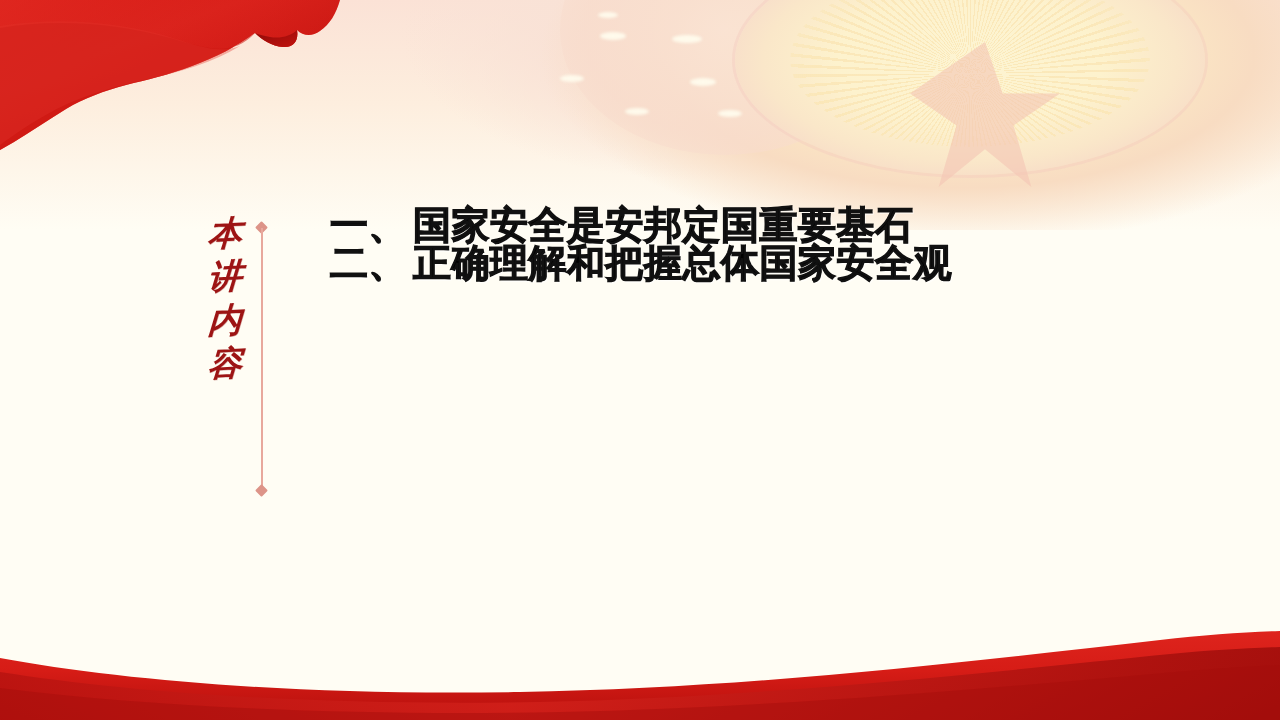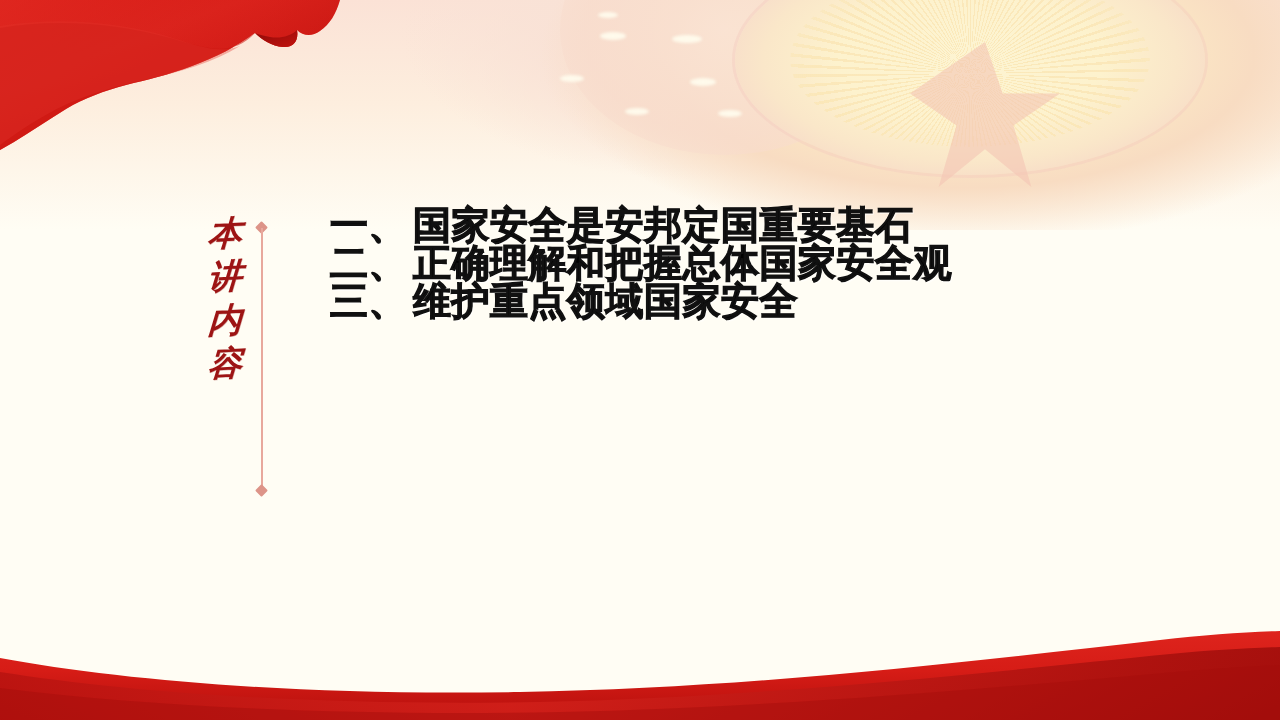--- a/index.html
+++ b/index.html
@@ -287,19 +287,16 @@
       <div class="dia bottom"></div>
     </div>
 
     <div class="items">
       <div class="item">
         <span class="idx">一、</span><span>国家安全是安邦定国重要基石</span>
       </div>
       <div class="item">
         <span class="idx">二、</span><span>正确理解和把握总体国家安全观</span>
       </div>
-      <div class="item">
-        <span class="idx">三、</span><span>维护重点领域国家安全</span>
-      </div>
     </div>
 
   </div>
 </div>
 
 </body></html>

